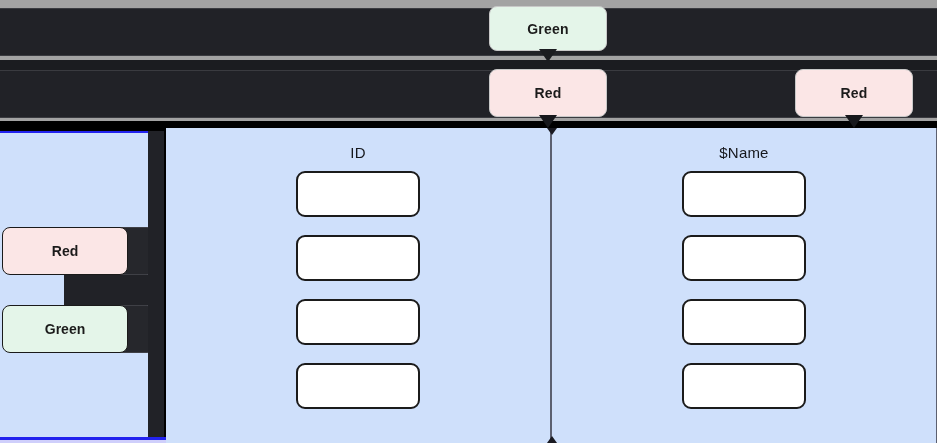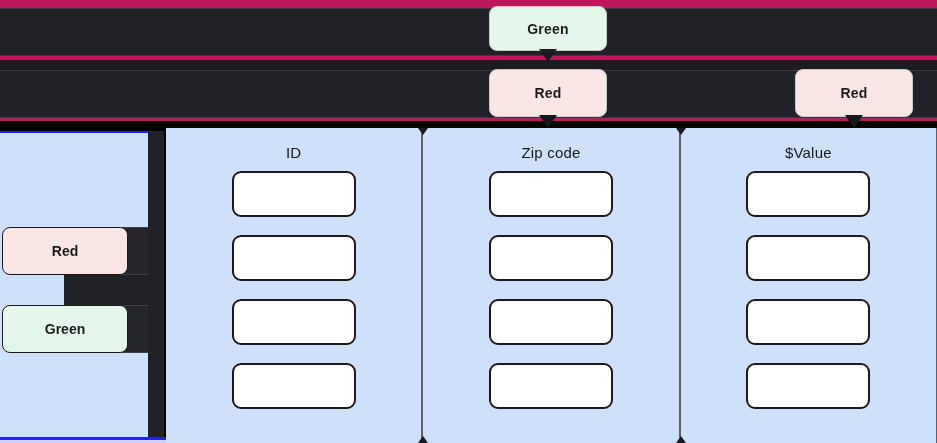--- a/index.html
+++ b/index.html
@@ -5,21 +5,21 @@
   * { box-sizing: border-box; }
   html, body {
     margin: 0; padding: 0;
     background: #000;
     font-family: "Liberation Sans", sans-serif;
   }
   #root {
     position: relative;
     width: 937px;
     height: 443px;
-    background: #be185d;
+    background: #a3a3a3;
     overflow: hidden;
   }
 
   
   .dark-band {
     position: absolute;
     left: 0;
     width: 937px;
     background: #212227;
     border-top: 1px solid #3a3b40;
@@ -244,32 +244,25 @@
     <div id="table">
 
       <div class="col">
         <div class="col-head">ID</div>
         <div class="cell"></div>
         <div class="cell"></div>
         <div class="cell"></div>
         <div class="cell"></div>
       </div>
 
+
+
+
       <div class="col">
-        <div class="col-head">Zip code</div>
-        <div class="cell"></div>
-        <div class="cell"></div>
-        <div class="cell"></div>
-        <div class="cell"></div>
-      </div>
-
-
-
-      <div class="col">
-        <div class="col-head">$Value</div>
+        <div class="col-head">$Name</div>
         <div class="cell"></div>
         <div class="cell"></div>
         <div class="cell"></div>
         <div class="cell"></div>
       </div>
 
     </div>
 
     <div id="bottom-wash"></div>
     <div id="blue-underline"></div>

